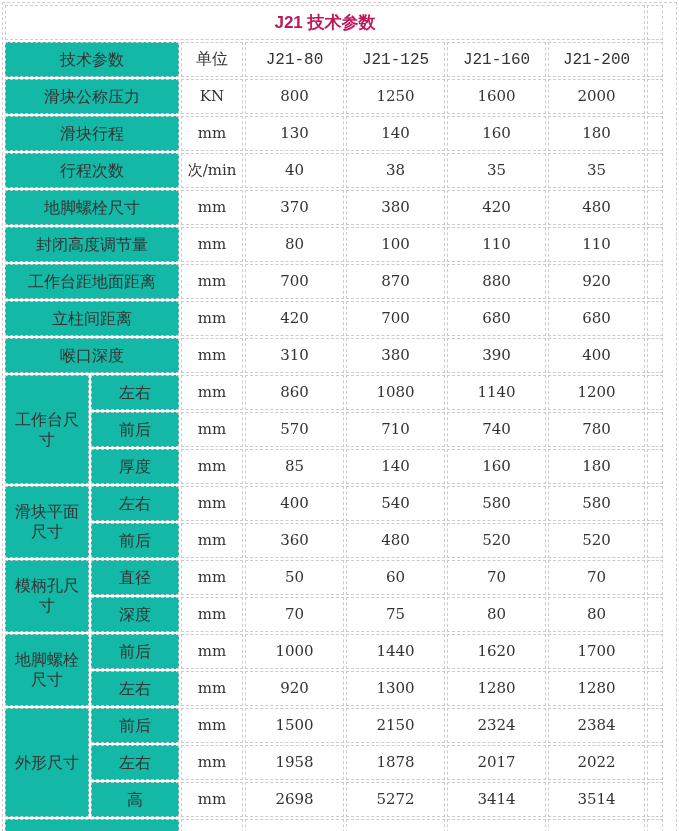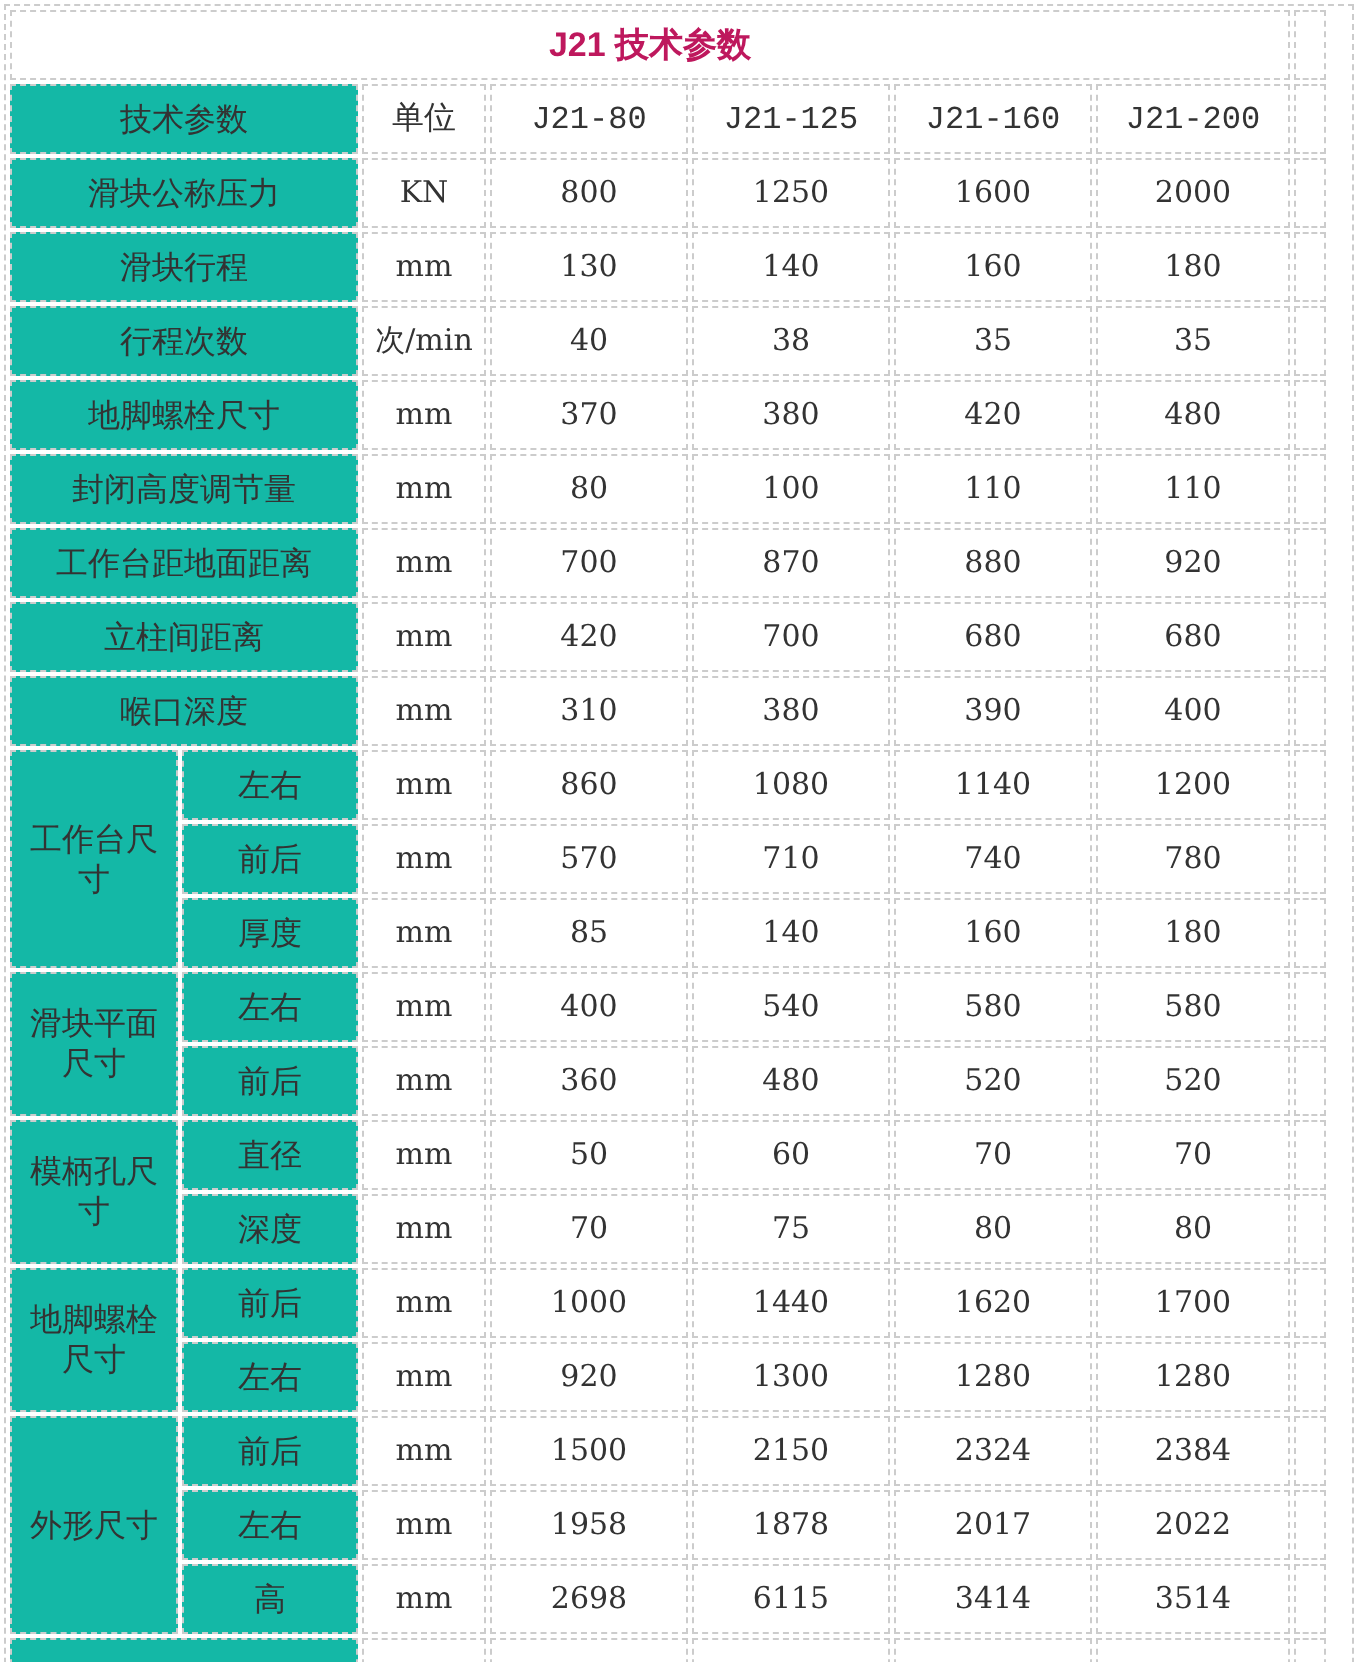--- a/index.html
+++ b/index.html
@@ -252,21 +252,21 @@
           <td>1958</td>
           <td>1878</td>
           <td>2017</td>
           <td>2022</td>
           <td class="ghost"></td>
         </tr>
         <tr>
           <td class="blue">高</td>
           <td>mm</td>
           <td>2698</td>
-          <td>6115</td>
+          <td>5272</td>
           <td>3414</td>
           <td>3514</td>
           <td class="ghost"></td>
         </tr>
         <tr>
           <td class="blue" colspan="2"></td>
           <td></td>
           <td></td>
           <td></td>
           <td></td>

